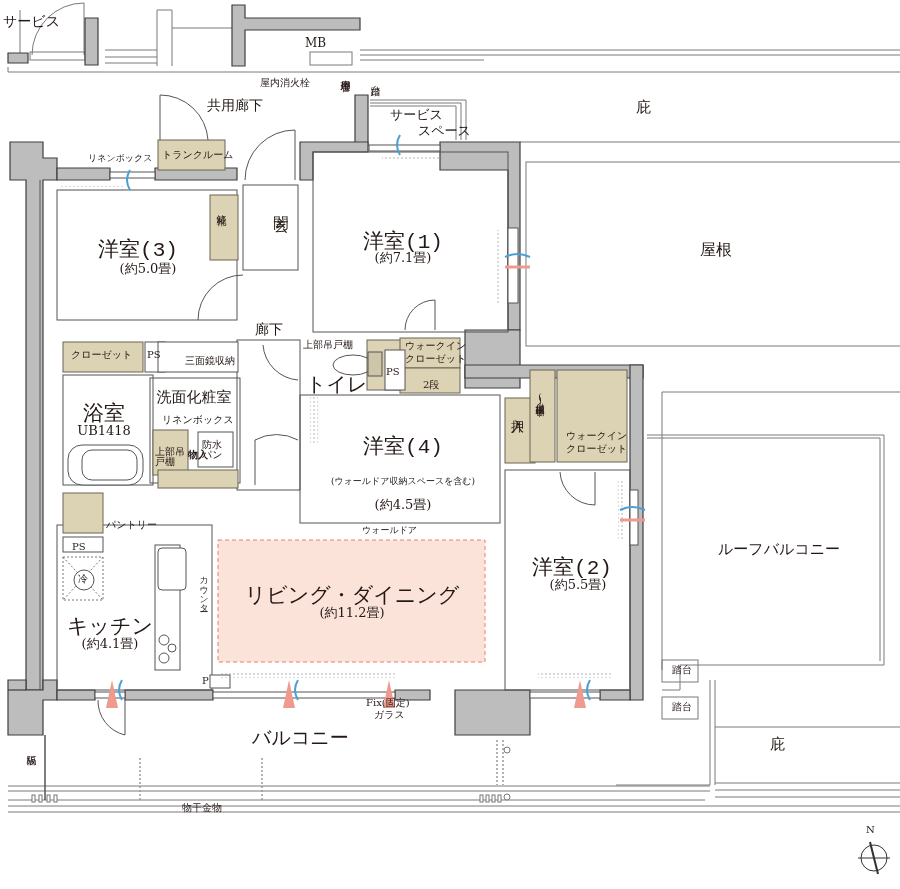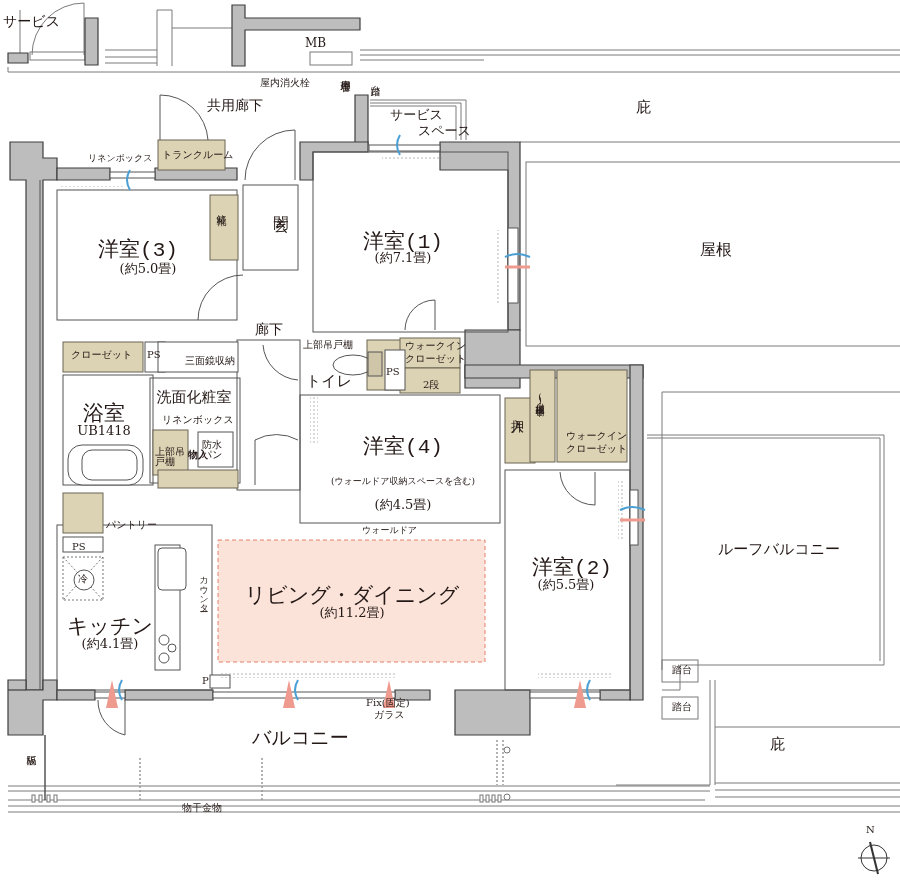--- a/index.html
+++ b/index.html
@@ -251,31 +251,31 @@
 <span class="lbl sm" style="left:866px;top:825px;">N</span>
 
 <span class="lbl room-name center" style="left:138px;top:240px;">洋室(3)</span>
 <span class="lbl room-size center" style="left:138px;top:262px;padding-left:20px;">(約5.0畳)</span>
 <span class="lbl room-name center" style="left:403px;top:232px;">洋室(1)</span>
 <span class="lbl room-size center" style="left:403px;top:251px;">(約7.1畳)</span>
 <span class="lbl room-name center" style="left:403px;top:437px;">洋室(4)</span>
 <span class="lbl room-size center" style="left:403px;top:458px;margin-top:40px;">(約4.5畳)</span>
 <span class="lbl center" style="left:403px;top:477px;font-size:9px;">(ウォールドア収納スペースを含む)</span>
 <span class="lbl room-name center" style="left:572px;top:558px;">洋室(2)</span>
-<span class="lbl room-size center" style="left:560px;top:578px;padding-left:12px;">(約5.5畳)</span>
+<span class="lbl room-size center" style="left:572px;top:578px;padding-left:12px;">(約5.5畳)</span>
 <span class="lbl room-name center" style="left:352px;top:586px;">リビング・ダイニング</span>
 <span class="lbl room-size center" style="left:352px;top:606px;">(約11.2畳)</span>
 <span class="lbl room-name center" style="left:110px;top:617px;">キッチン</span>
 <span class="lbl room-size center" style="left:110px;top:637px;">(約4.1畳)</span>
 <span class="lbl room-name center" style="left:104px;top:404px;">浴室</span>
 <span class="lbl room-size center" style="left:104px;top:424px;">UB1418</span>
 <span class="lbl center" style="left:194px;top:390px;font-size:15px;">洗面化粧室</span>
 <span class="lbl vert" style="left:273px;top:205px;font-size:15px;">玄関</span>
 <span class="lbl" style="left:255px;top:322px;font-size:14px;">廊下</span>
-<span class="lbl" style="left:306px;top:374px;font-size:15px;">トイレ</span>
+<span class="lbl" style="left:306px;top:374px;font-size:20px;">トイレ</span>
 
 <span class="lbl sm vert" style="left:216px;top:208px;">靴箱</span>
 <span class="lbl sm" style="left:71px;top:350px;">クローゼット</span>
 <span class="lbl sm" style="left:147px;top:350px;">PS</span>
 <span class="lbl sm" style="left:386px;top:367px;">PS</span>
 <span class="lbl sm" style="left:72px;top:542px;">PS</span>
 <span class="lbl sm" style="left:185px;top:356px;">三面鏡収納</span>
 <span class="lbl sm" style="left:162px;top:415px;">リネンボックス</span>
 <span class="lbl sm" style="left:155px;top:447px;width:30px;white-space:normal;">上部吊戸棚</span>
 <span class="lbl sm" style="left:202px;top:440px;width:28px;white-space:normal;">防水パン</span>

